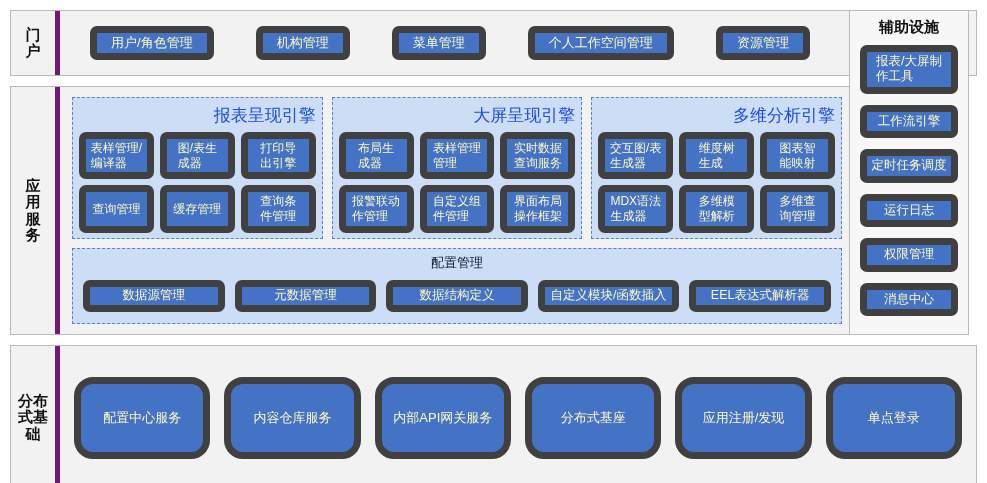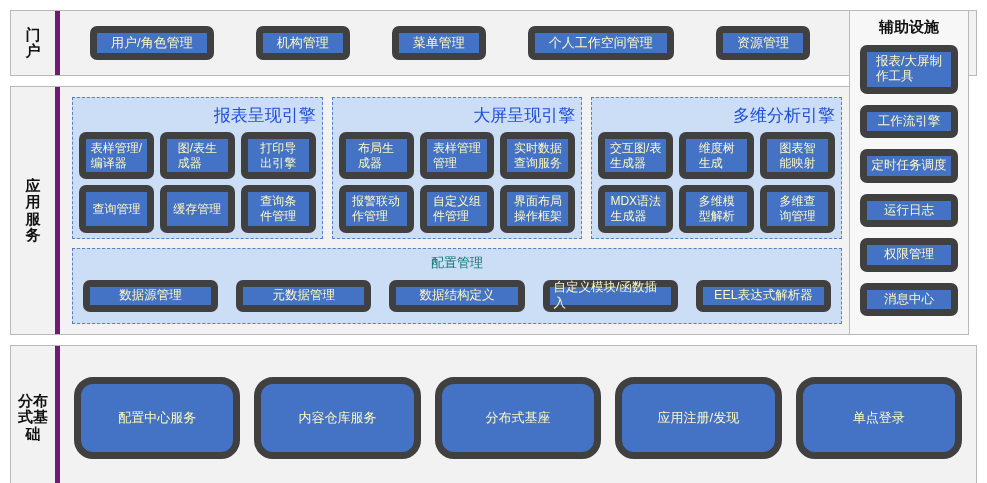--- a/index.html
+++ b/index.html
@@ -185,30 +185,30 @@
     background: #ccddf6;
     border: 1px dashed #5a7fc0;
     box-sizing: border-box;
     display: flex;
     flex-direction: column;
     padding: 3px 10px 8px 10px;
   }
   .config-title {
     text-align: center;
     font-size: 13px;
-    color: #0f766e;
+    color: #0f172a;
     padding: 2px 0 4px 0;
     flex: 0 0 auto;
   }
   .config-row {
     flex: 1 1 auto;
     display: flex;
     align-items: center;
     justify-content: space-between;
-    gap: 18px;
+    gap: 10px;
   }
   .config-row .btn {
     flex: 1 1 0;
     height: 32px;
     font-size: 12.5px;
   }
 
   
   #base-panel {
     margin-top: 10px;
@@ -340,19 +340,20 @@
     </div>
   </div>
 
   <div class="panel" id="base-panel">
     <div class="vlabel two">
       <span>分布式基础</span>
     </div>
     <div class="base-body">
       <div class="btn">配置中心服务</div>
       <div class="btn">内容仓库服务</div>
+      <div class="btn">内部API网关服务</div>
       <div class="btn">分布式基座</div>
       <div class="btn">应用注册/发现</div>
       <div class="btn">单点登录</div>
     </div>
   </div>
 
 </div>
 
 </body></html>

